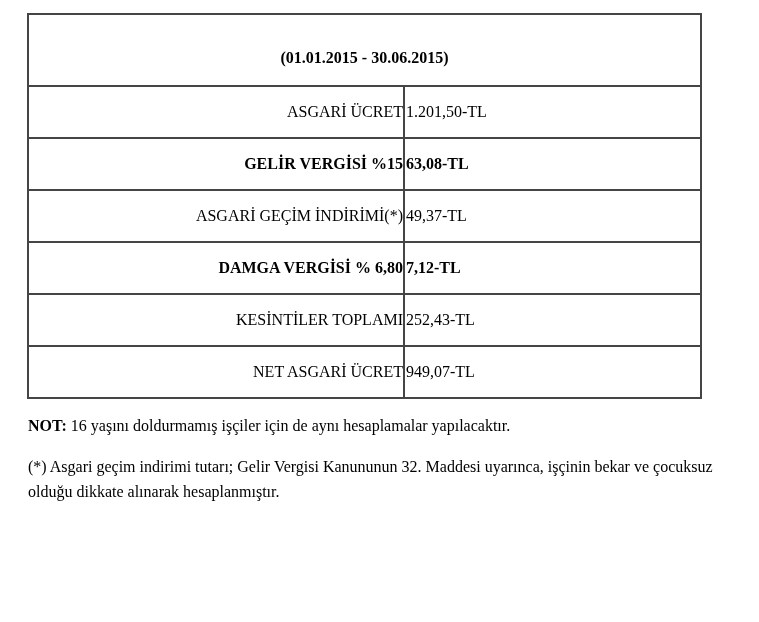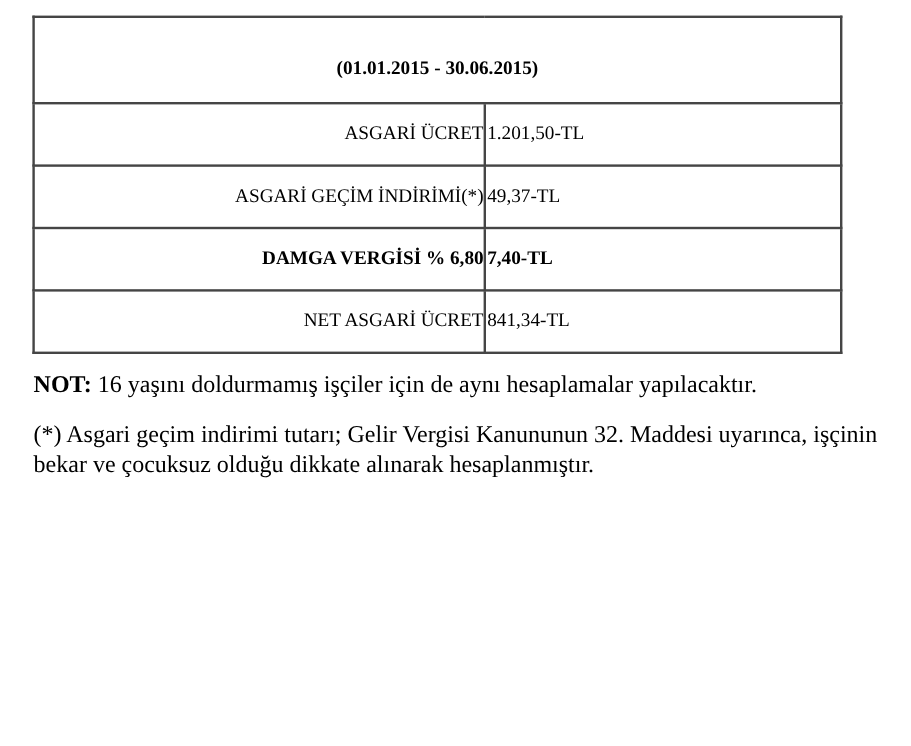--- a/index.html
+++ b/index.html
@@ -46,21 +46,21 @@
   td.label-cell {
     height: 52px;
     text-align: right;
     padding: 0 0 0 1px;
   }
   td.value-cell {
     height: 52px;
   }
   tr.bold-row td { font-weight: bold; }
   p.note {
-    font-size: 20px;
+    font-size: 16px;
     line-height: 25px;
     margin: 14px 0 16px 1px;
   }
   p.note b { font-weight: bold; }
 </style>
 </head>
 <body>
 
 <div class="page">
   <div class="content">
@@ -71,31 +71,39 @@
           <col class="c-value">
         </colgroup>
       <tbody>
         <tr>
           <td class="period-cell" colspan="2">(01.01.2015 - 30.06.2015)</td>
         </tr>
         <tr>
           <td class="label-cell">ASGARİ ÜCRET</td>
           <td class="value-cell">1.201,50-TL</td>
         </tr>
+        <tr class="bold-row">
+          <td class="label-cell">GELİR VERGİSİ %15</td>
+          <td class="value-cell">63,08-TL</td>
+        </tr>
         <tr>
           <td class="label-cell">ASGARİ GEÇİM İNDİRİMİ(*)</td>
           <td class="value-cell">49,37-TL</td>
         </tr>
         <tr class="bold-row">
           <td class="label-cell">DAMGA VERGİSİ % 6,80</td>
-          <td class="value-cell">7,40-TL</td>
+          <td class="value-cell">7,12-TL</td>
+        </tr>
+        <tr>
+          <td class="label-cell">KESİNTİLER TOPLAMI</td>
+          <td class="value-cell">252,43-TL</td>
         </tr>
         <tr>
           <td class="label-cell">NET ASGARİ ÜCRET</td>
-          <td class="value-cell">841,34-TL</td>
+          <td class="value-cell">949,07-TL</td>
         </tr>
       </tbody>
     </table>
 
     <p class="note"><b>NOT:</b><span> 16 yaşını doldurmamış işçiler için de aynı hesaplamalar yapılacaktır.</span></p>
 
     <p class="note">(*) Asgari geçim indirimi tutarı; Gelir Vergisi Kanununun 32. Maddesi uyarınca, işçinin bekar ve çocuksuz olduğu dikkate alınarak hesaplanmıştır.</p>
 
   </div>
 </div>

